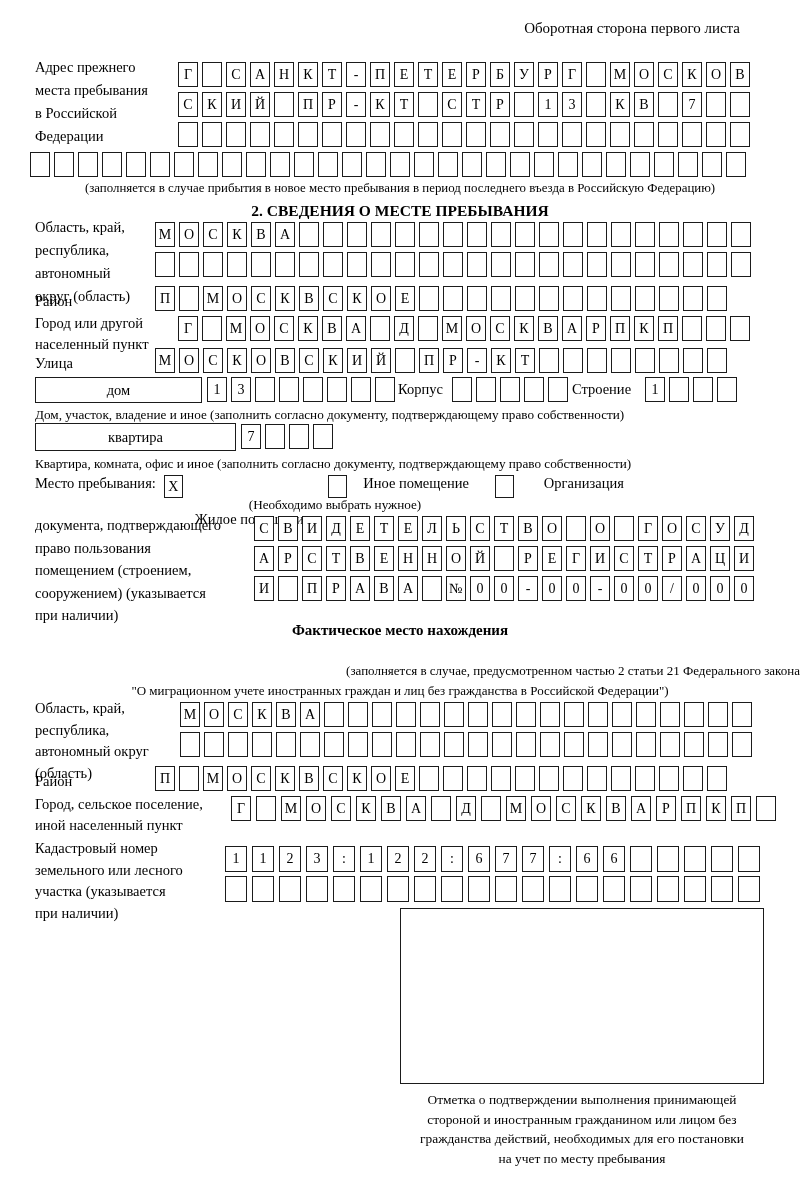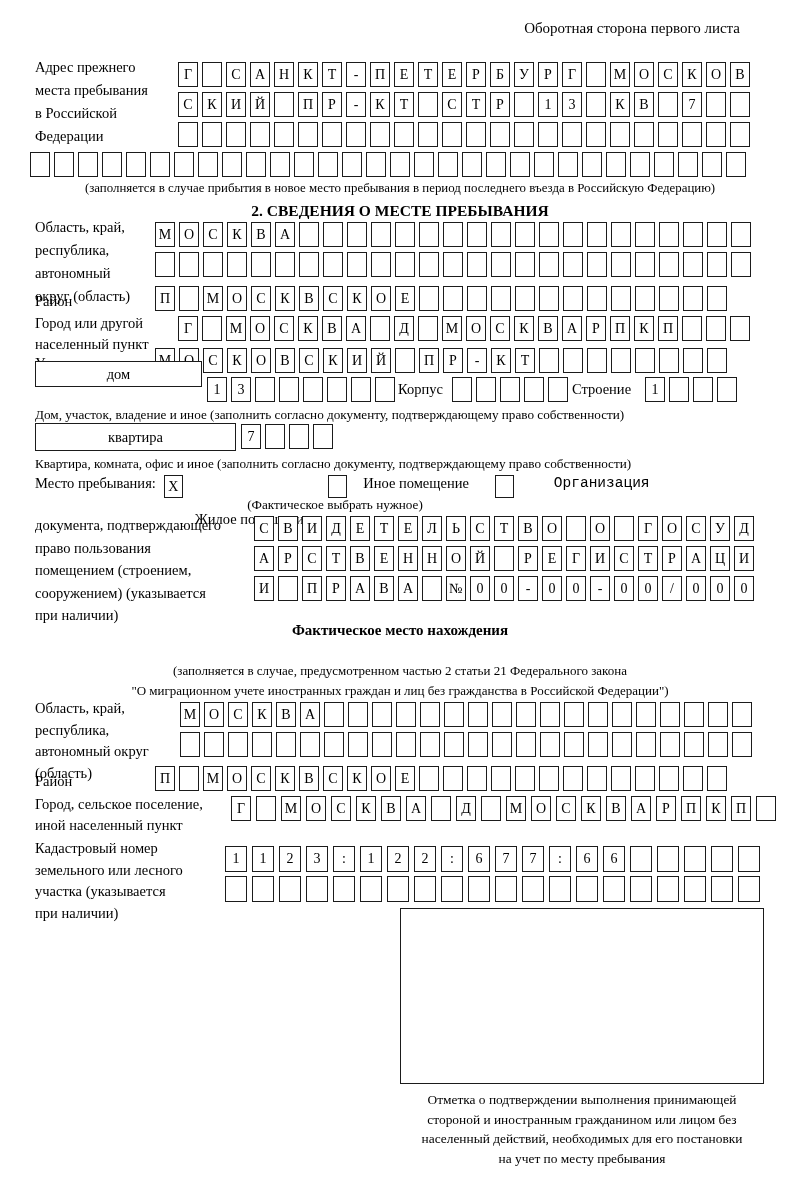--- a/index.html
+++ b/index.html
@@ -300,21 +300,21 @@
     <div class="cell"></div>
     <div class="cell"></div>
     <div class="cell"></div>
     <div class="cell"></div>
     <div class="cell"></div>
     <div class="cell"></div>
     <div class="cell"></div>
     <div class="cell"></div>
   </div>
 
-<div class="labelbox" style="left:35px;top:361px;width:167px;height:26px;">дом</div>
+<div class="labelbox" style="left:35px;top:377px;width:167px;height:26px;">дом</div>
 <div class="crow" style="left:207px;top:377px;">
     <div class="cell">1</div>
     <div class="cell">3</div>
     <div class="cell"></div>
     <div class="cell"></div>
     <div class="cell"></div>
     <div class="cell"></div>
     <div class="cell"></div>
     <div class="cell"></div>
   </div>
@@ -344,23 +344,23 @@
   </div>
 <div class="abs cap" style="left:35px;top:456px;">Квартира, комната, офис и иное (заполнить согласно документу, подтверждающему право собственности)</div>
 
 <div class="mesto-row" style="left:35px;top:475px;">
   <span class="inline-lbl">Место пребывания:</span>
   <span class="chk" style="margin-left:8px;">X</span>
   <span class="inline-lbl" style="margin-left:12px;margin-top:36px;">Жилое помещение</span>
   <span class="chk" style="margin-left:18px;"></span>
   <span class="inline-lbl" style="margin-left:16px;">Иное помещение</span>
   <span class="chk" style="margin-left:26px;"></span>
-  <span class="inline-lbl" style="margin-left:40px;font-family:Liberation Mono, monospace;">Организация</span>
-</div>
-<div class="abs cap" style="left:35px;top:497px;width:600px;text-align:center;">(Фактическое выбрать нужное)</div>
+  <span class="inline-lbl" style="margin-left:30px;">Организация</span>
+</div>
+<div class="abs cap" style="left:35px;top:497px;width:600px;text-align:center;">(Необходимо выбрать нужное)</div>
 
 <div class="abs lbl" style="left:35px;top:514px;line-height:22.5px;">
   <div>документа, подтверждающего</div>
   <div>право пользования</div>
   <div>помещением (строением,</div>
   <div>сооружением) (указывается</div>
   <div>при наличии)</div>
 </div>
 <div class="crow" style="left:254px;top:516px;">
     <div class="cell">С</div>
@@ -426,21 +426,21 @@
     <div class="cell">-</div>
     <div class="cell">0</div>
     <div class="cell">0</div>
     <div class="cell">/</div>
     <div class="cell">0</div>
     <div class="cell">0</div>
     <div class="cell">0</div>
   </div>
 
 <div class="abs center bold" style="top:622px;font-size:15px;">Фактическое место нахождения</div>
-<div class="abs center fn" style="top:663px;font-size:13px;">(заполняется в случае, предусмотренном частью 2 статьи 21 Федерального закона</div>
+<div class="abs center fn" style="top:663px;font-size:13px;text-align:right;">(заполняется в случае, предусмотренном частью 2 статьи 21 Федерального закона</div>
 <div class="abs center fn" style="top:683px;font-size:13px;">"О миграционном учете иностранных граждан и лиц без гражданства в Российской Федерации")</div>
 
 <div class="abs lbl" style="left:35px;top:698px;line-height:21.5px;">
   <div>Область, край,</div>
   <div>республика,</div>
   <div>автономный округ</div>
   <div>(область)</div>
 </div>
 <div class="crow" style="left:180px;top:702px;">
     <div class="cell">М</div>
@@ -600,15 +600,15 @@
     <div class="cell"></div>
     <div class="cell"></div>
     <div class="cell"></div>
     <div class="cell"></div>
   </div>
 
 <div class="stamp" style="left:400px;top:908px;width:362px;height:174px;"></div>
 <div class="abs stamp-cap" style="left:396px;top:1090px;width:372px;">
   <div>Отметка о подтверждении выполнения принимающей</div>
   <div>стороной и иностранным гражданином или лицом без</div>
-  <div>населенный действий, необходимых для его постановки</div>
+  <div>гражданства действий, необходимых для его постановки</div>
   <div>на учет по месту пребывания</div>
 </div>
 
 </body></html>

